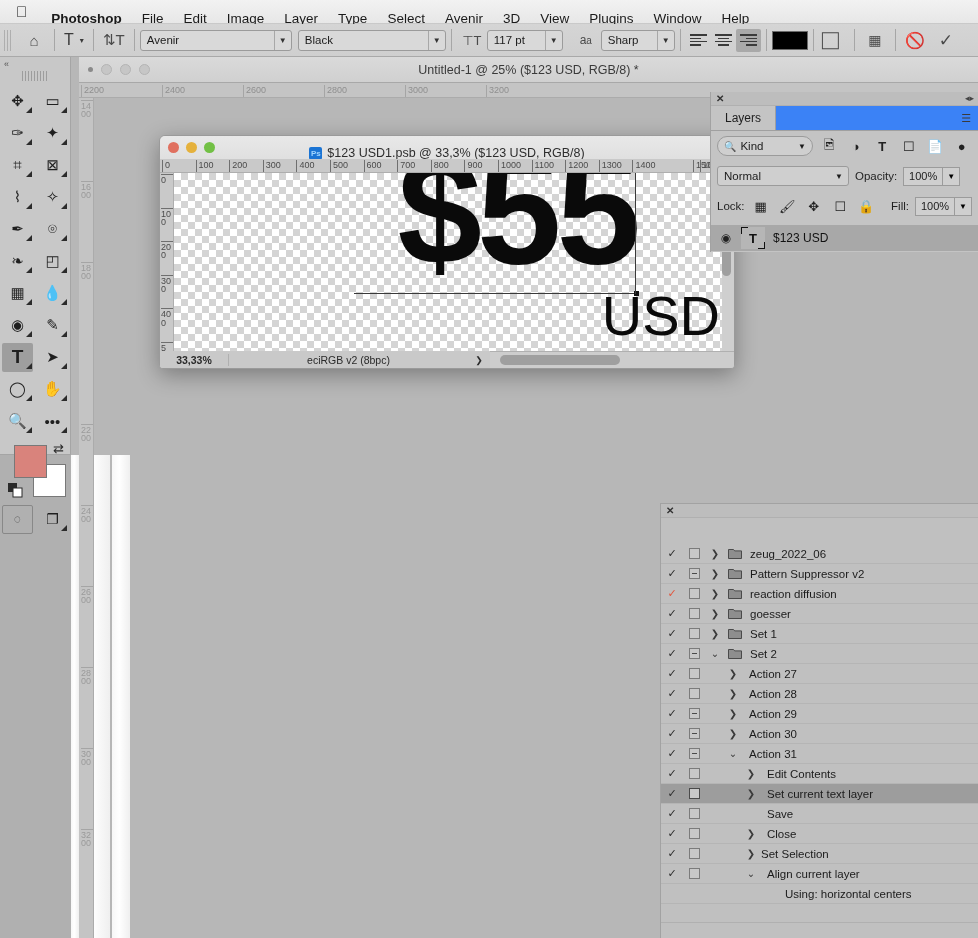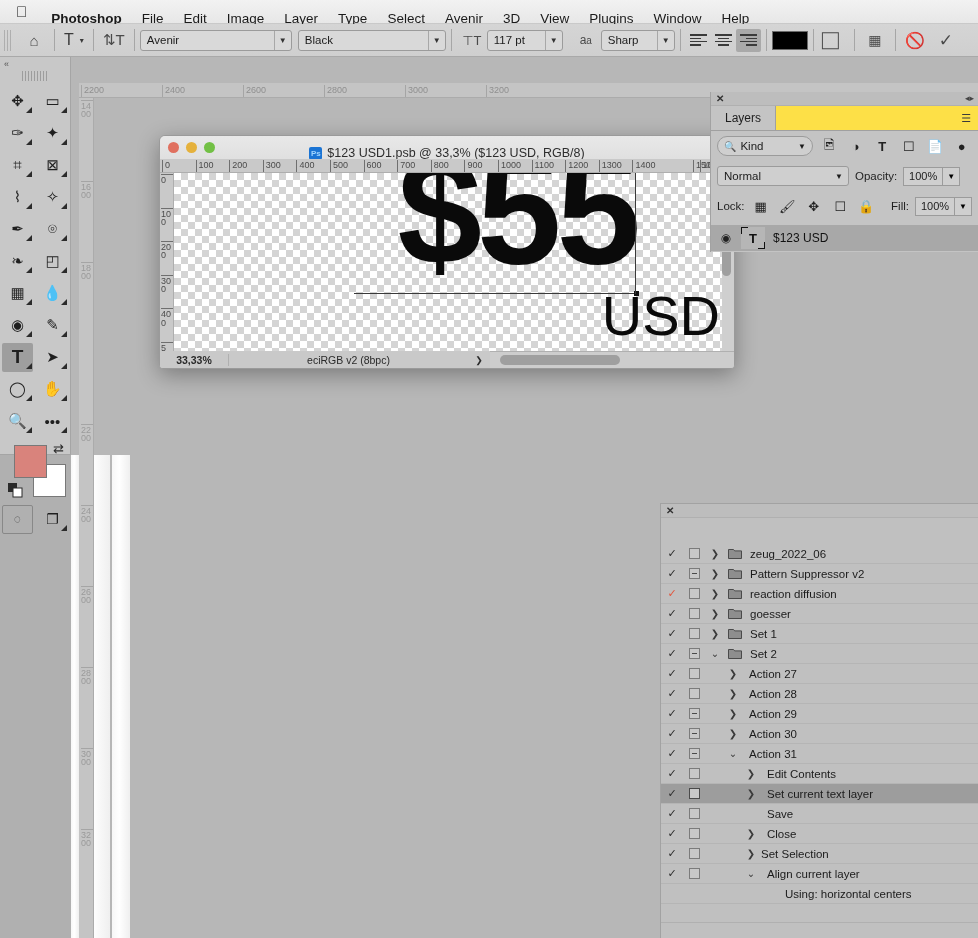--- a/index.html
+++ b/index.html
@@ -201,21 +201,21 @@
 
   
   #layers{
     position:absolute; right:0; top:92px; width:268px; height:160px;
     background:#c4c4c4; border-left:1px solid #a2a2a2;
   }
   .pnl-closebar{ height:14px; background:#bdbdbd; position:relative;
     border-bottom:1px solid #b0b0b0;}
   .pnl-x{ position:absolute; left:5px; top:1px; font-size:10px; color:#333; font-weight:bold;}
   .pnl-collapse{ position:absolute; right:4px; top:1px; font-size:9px; color:#444;}
-  .pnl-tabs{ height:25px; background:#fde047; display:flex; align-items:stretch;
+  .pnl-tabs{ height:25px; background:#3b82f6; display:flex; align-items:stretch;
     border-bottom:1px solid #a0a0a0;}
   .pnl-tab{ background:#c4c4c4; padding:0 14px; display:flex; align-items:center;
     font-size:12px; color:#1e1e1e; border-right:1px solid #a0a0a0;}
   .pnl-menu{ margin-left:auto; padding:0 7px; display:flex;align-items:center;
     font-size:11px;color:#3a3a3a;}
   .lrow{ display:flex; align-items:center; gap:6px; padding:5px 6px; }
   .kindsel{ height:20px; width:98px; background:#cfcfcf; border:1px solid #9b9b9b;
     border-radius:10px; display:flex; align-items:center; gap:4px; padding:0 6px;
     font-size:11.5px; color:#1c1c1c; position:relative;}
   .kindsel .cv2{ position:absolute; right:6px; font-size:8px;}
@@ -470,20 +470,29 @@
       </div>
   </div>
 </div>
 
 <div id="outerwin">
 
   <div class="strip" style="left:0;top:398px;width:8px;bottom:0;"></div>
   <div class="strip" style="left:9px;top:398px;width:30px;bottom:0;"></div>
   <div class="strip" style="left:41px;top:398px;width:18px;bottom:0;"></div>
 
+  <div id="outer-title">
+    <div class="tl-dots">
+      <i class="dot0"></i>
+      <i></i>
+      <i></i>
+      <i></i>
+    </div>
+    <span>Untitled-1 @ 25% ($123 USD, RGB/8) *</span>
+  </div>
 
   <div id="outer-ruler-h">
       <span class="ortick" style="left: 2px;">2200</span>
       <span class="ortick" style="left: 83px;">2400</span>
       <span class="ortick" style="left: 164px;">2600</span>
       <span class="ortick" style="left: 245px;">2800</span>
       <span class="ortick" style="left: 326px;">3000</span>
       <span class="ortick" style="left: 407px;">3200</span>
     </div>
   <div id="outer-ruler-v">

